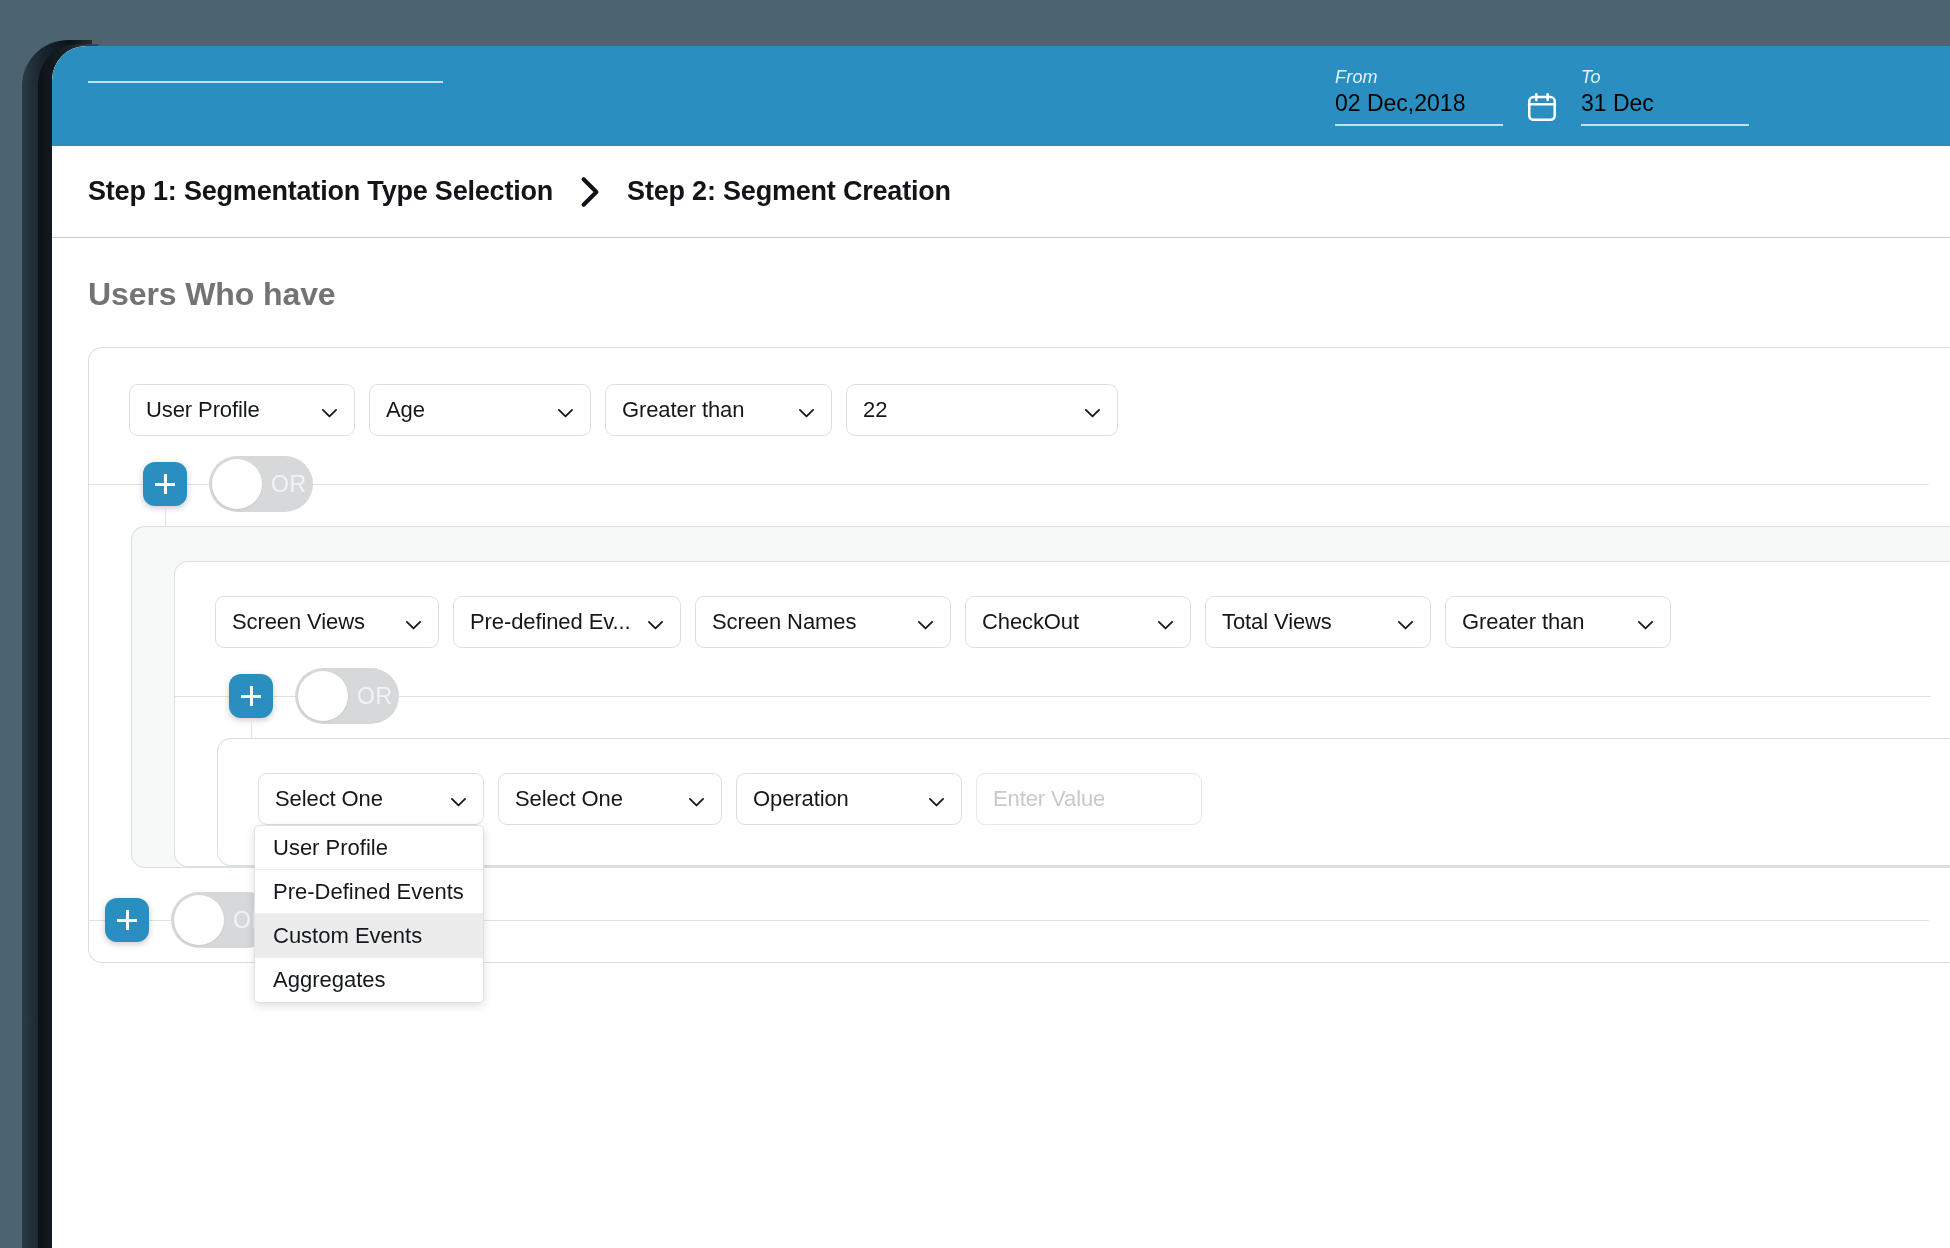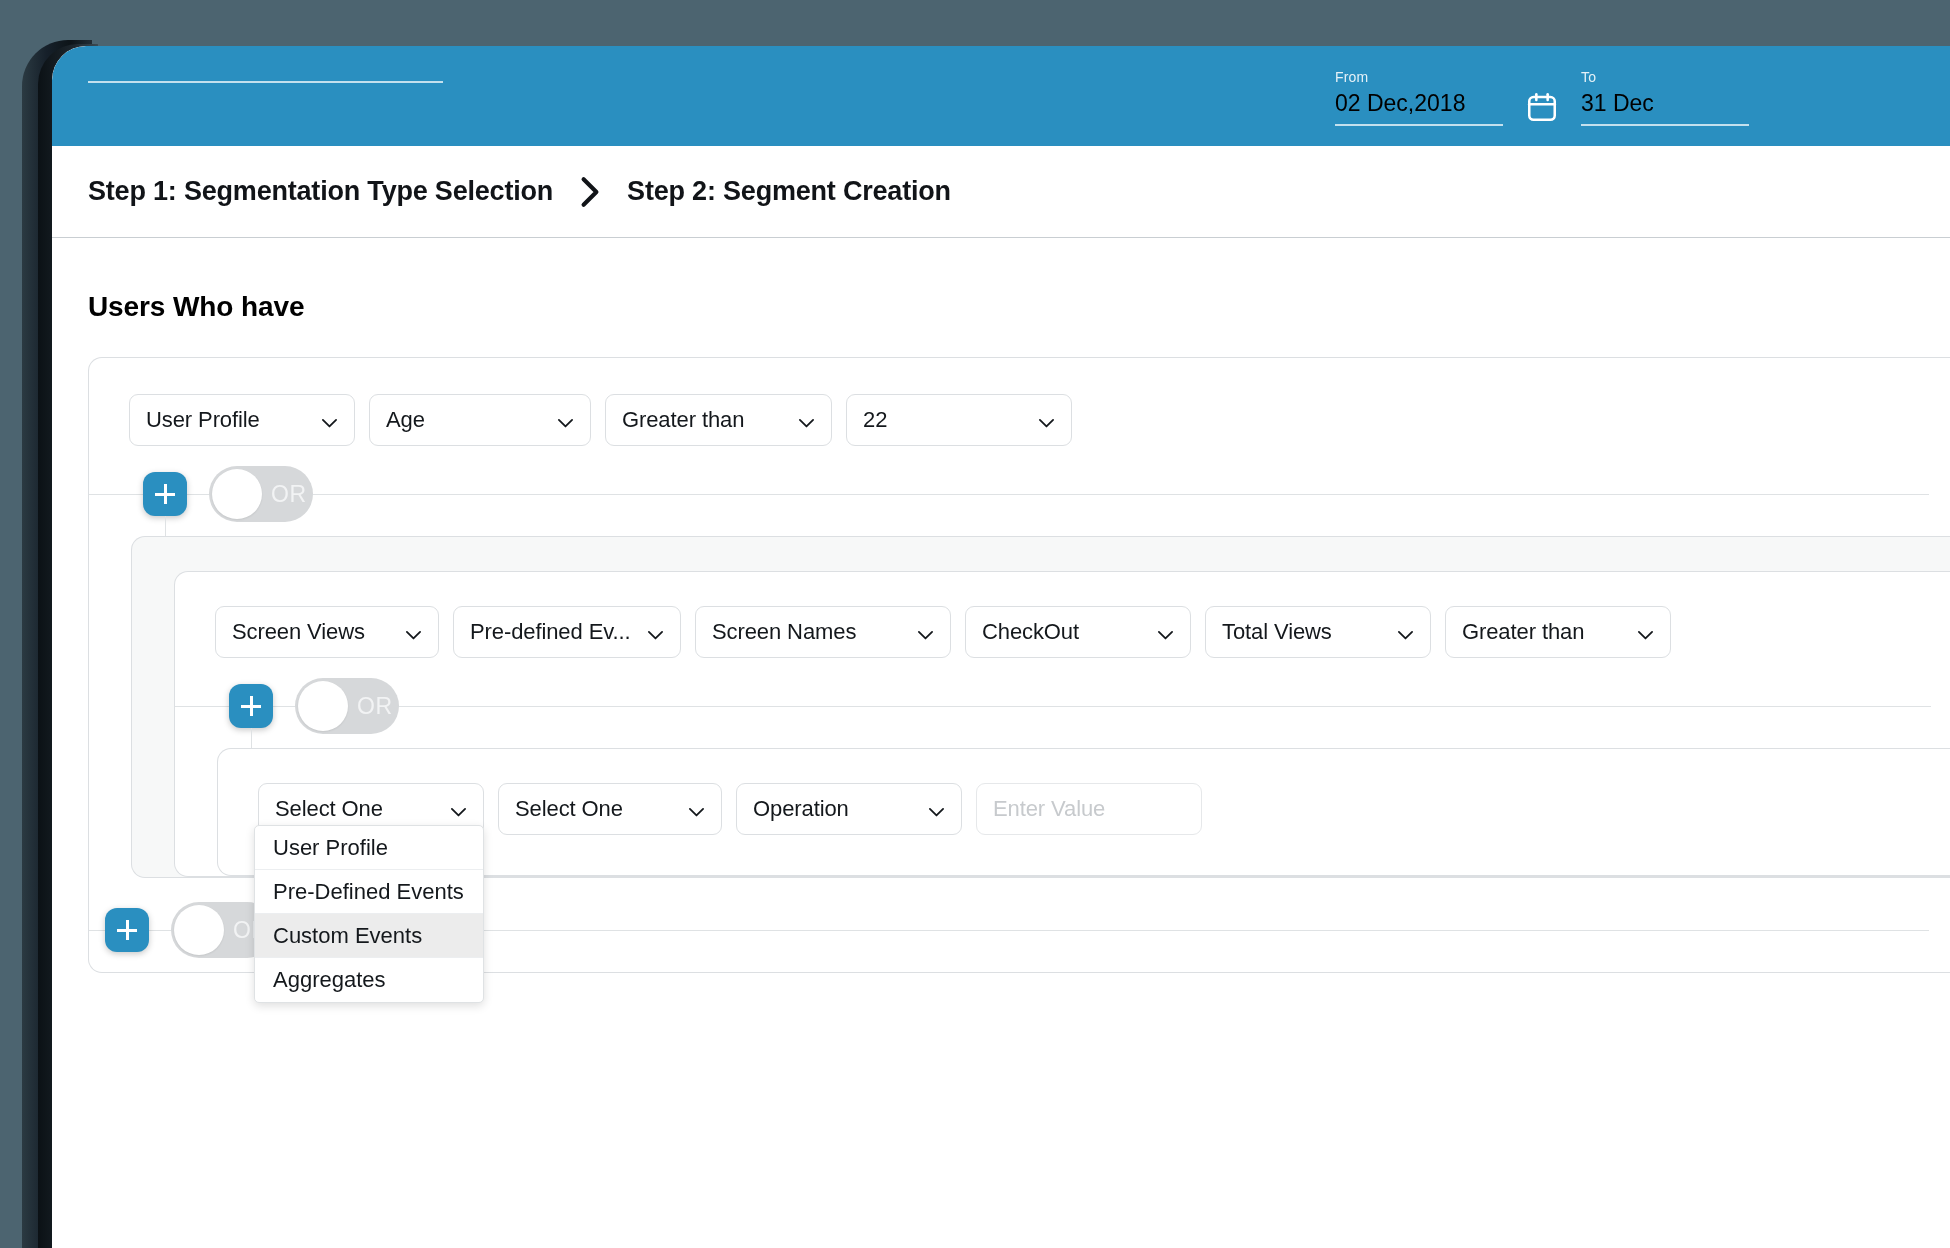--- a/index.html
+++ b/index.html
@@ -44,22 +44,23 @@
   }
   .pencil-icon{width:26px;height:26px;margin-bottom:2px;opacity:.97;}
   .seg-underline{
     margin-top:9px;height:2px;background:rgba(255,255,255,.72);width:100%;
   }
   .date-group{
     position:absolute;top:22px;left:1283px;display:flex;align-items:flex-start;
   }
   .date-field{position:relative;}
   .date-label{
-    color:rgba(255,255,255,.88);font-size:14px;line-height:18px;margin-bottom:2px;
+    color:rgba(255,255,255,.88);font-size:18px;line-height:18px;margin-bottom:2px;
     letter-spacing:.2px;
+    font-style:italic;
   }
   .date-value{
     color:#000000;font-size:23px;line-height:30px;white-space:nowrap;
   }
   .date-underline{height:2px;background:rgba(255,255,255,.72);margin-top:6px;}
   .date-from{width:168px;}
   .date-to{width:168px;}
   .cal-icon{width:34px;height:34px;margin:22px 22px 0 22px;flex:none;}
 
   
@@ -67,21 +68,21 @@
     height:92px;display:flex;align-items:center;padding-left:36px;
     border-bottom:1px solid #c9ced2;box-sizing:border-box;
   }
   .step-text{font-size:27px;color:#111418;font-weight:600;letter-spacing:-.2px;}
   .step-sep{margin:0 26px;display:flex;align-items:center;}
   .step-sep svg{width:22px;height:32px;}
 
   
   .body-area{padding:38px 0 0 36px;}
   .section-title{
-    font-size:28px;font-weight:700;color:#000000;margin-bottom:34px;letter-spacing:-.1px;margin-top:15px;
+    font-size:32px;font-weight:700;color:#737373;margin-bottom:34px;letter-spacing:-.1px;
   }
 
   
   .group-outer{
     position:relative;margin-left:0;border:1px solid #dcdfe2;border-radius:14px;
     border-right:none;background:#ffffff;
     width:1880px;box-sizing:border-box;padding:36px 0 0 0;
   }
   .group-mid{
     position:relative;margin-left:42px;margin-top:0;border:1px solid #dcdfe2;border-radius:14px;
@@ -226,21 +227,21 @@
             </span>
           </div>
           <div class="dd" style="width:227px">
             <span class="dd-label">Greater than</span>
             <span class="chev">
               <svg viewBox="0 0 18 11" fill="none" stroke="#14181c" stroke-width="1.9" stroke-linecap="round" stroke-linejoin="round">
                   <path d="M2 2l7 7 7-7"></path>
                 </svg>
             </span>
           </div>
-          <div class="dd" style="width:226px">
+          <div class="dd" style="width:272px">
             <span class="dd-label">22</span>
             <span class="chev">
               <svg viewBox="0 0 18 11" fill="none" stroke="#14181c" stroke-width="1.9" stroke-linecap="round" stroke-linejoin="round">
                   <path d="M2 2l7 7 7-7"></path>
                 </svg>
             </span>
           </div>
         </div>
 
         <div class="conn-row">

